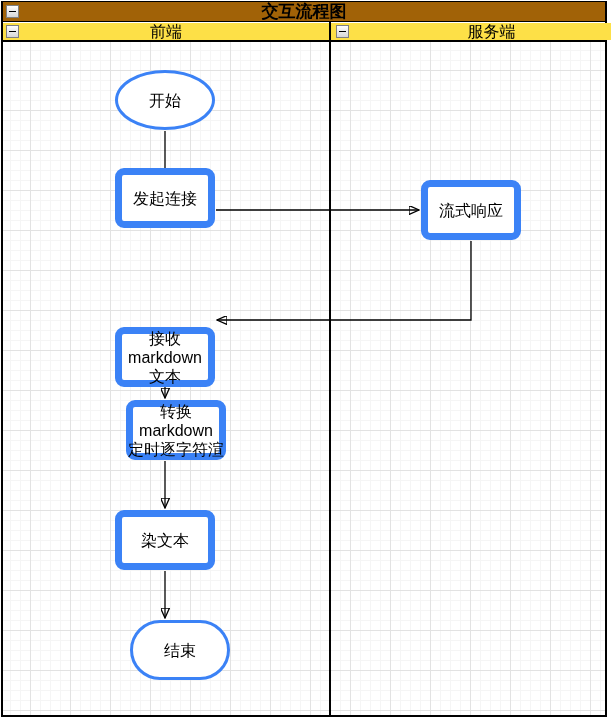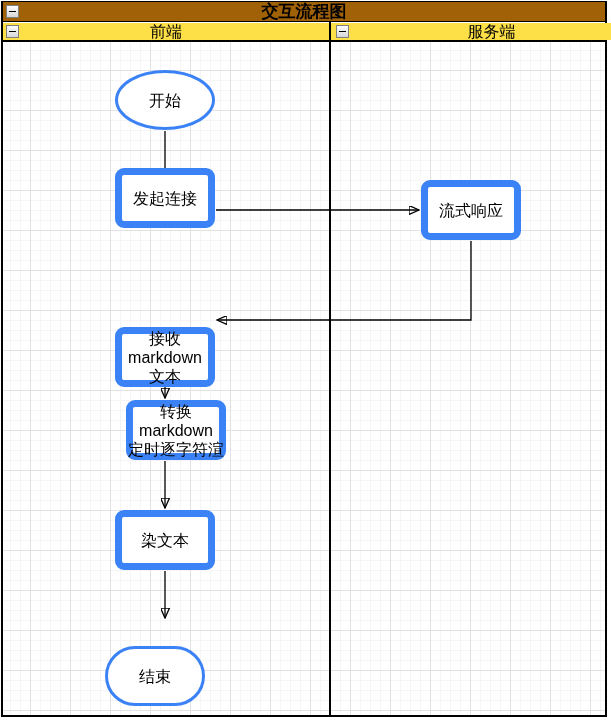--- a/index.html
+++ b/index.html
@@ -70,21 +70,21 @@
   .node.process    { border-radius: 9px; }
   .node.ellipse    { border-radius: 50%;  border-width: 3px; }
   .node.terminator { border-radius: 30px; border-width: 3px; }
 
   .n-start   { left: 115px; top: 70px;  }
   .n-connect { left: 115px; top: 168px; }
   .n-stream  { left: 421px; top: 180px; }
   .n-receive { left: 115px; top: 290px; margin-top: 37px; }
   .n-convert { left: 126px; top: 400px; text-align: right; }
   .n-render  { left: 115px; top: 510px; }
-  .n-end     { left: 105px; top: 620px; margin-top: 26px; }
+  .n-end     { left: 130px; top: 620px; }
 
   
   .edges { position: absolute; left: 0; top: 0; width: 611px; height: 721px; pointer-events: none; }
   .edges path { stroke: #000; stroke-width: 1.3; fill: none; }
 </style>
 </head>
 <body>
 
 <div id="canvas">
 

